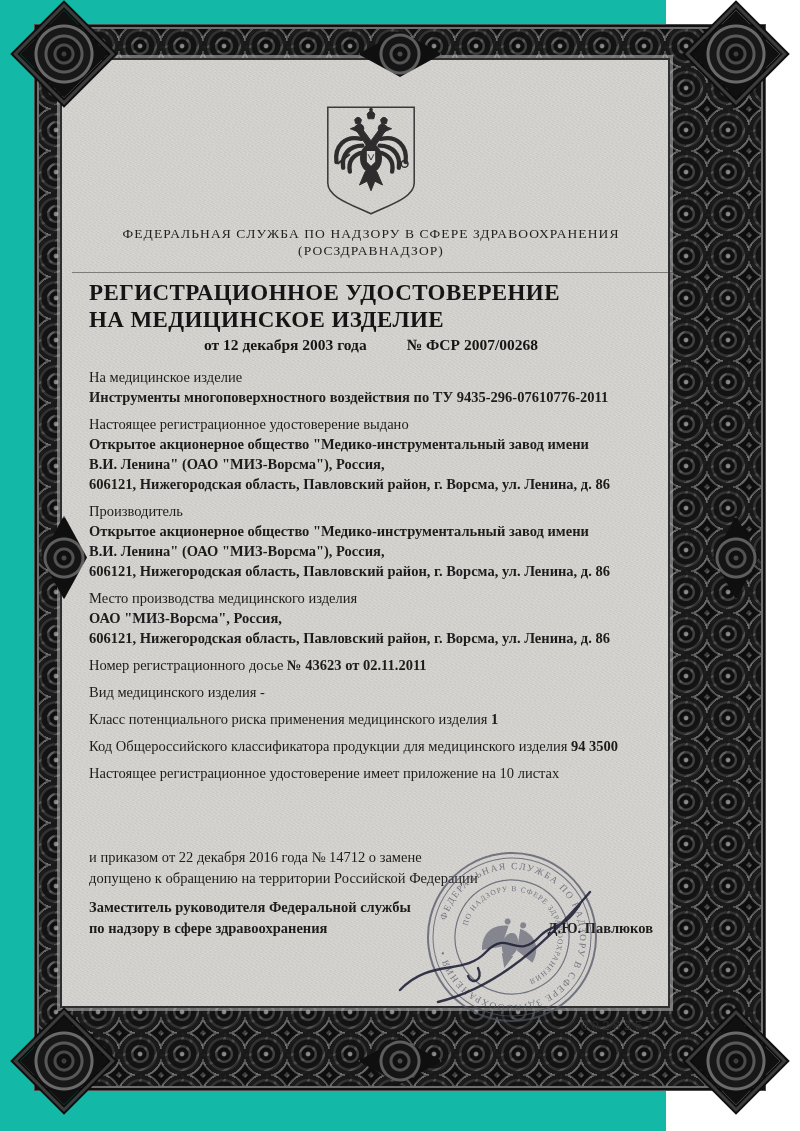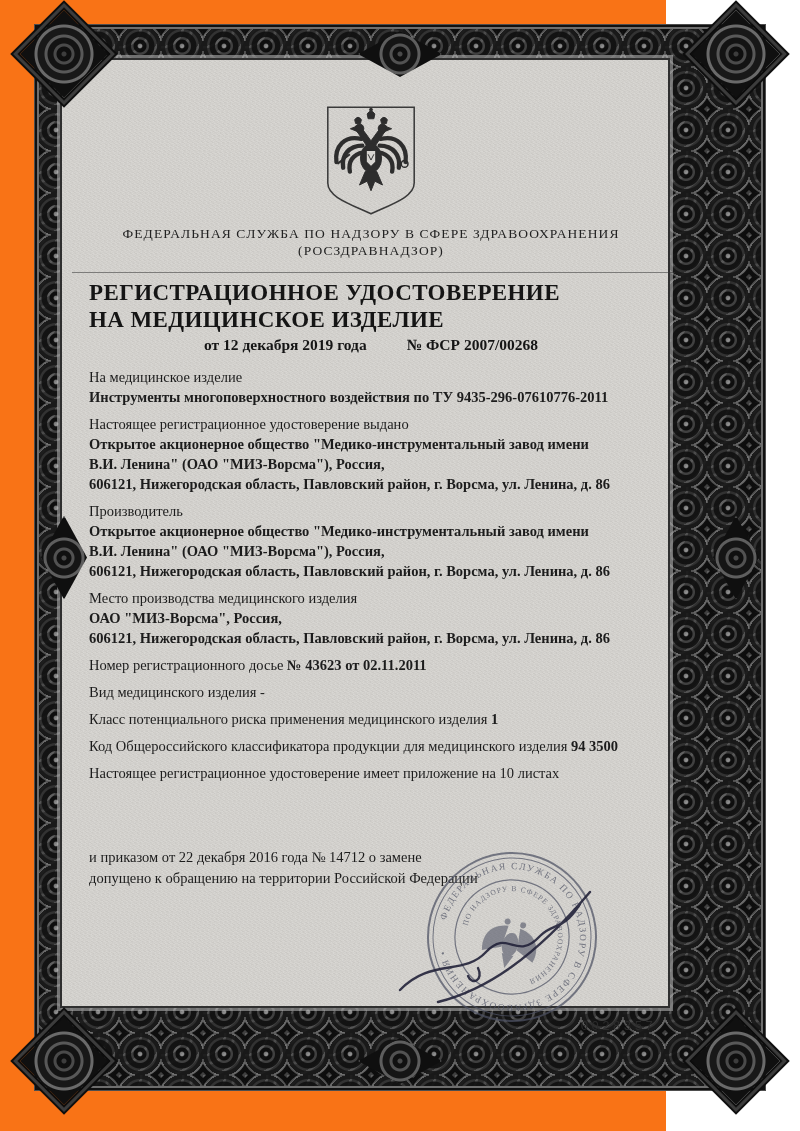--- a/index.html
+++ b/index.html
@@ -1,18 +1,18 @@
 <!DOCTYPE html>
 <html lang="ru"><head>
 <meta charset="utf-8">
 <style>
   html,body{margin:0;padding:0;}
   body{width:800px;height:1131px;background:#ffffff;overflow:hidden;
        font-family:"Liberation Serif", serif;color:#1c1c1c;}
-  .sheet{position:relative;width:666px;height:1131px;background:#f97316;}
+  .sheet{position:relative;width:666px;height:1131px;background:#14b8a6;}
 
   
   .frame{position:absolute;left:35px;top:25px;width:730px;height:1065px;
     background:
       radial-gradient(circle 6px at 21px 21px, rgba(205,205,205,.38) 2px, transparent 3px),
       repeating-radial-gradient(circle at 21px 21px, rgba(214,214,214,.30) 0 1.5px, rgba(12,12,12,.88) 2.5px 6px, rgba(184,184,184,.24) 7px 8.5px, rgba(18,18,18,.92) 9.5px 14px, rgba(146,146,146,.20) 15px 16.5px, rgba(25,25,25,.88) 17.5px 21px),
       repeating-radial-gradient(circle at 0px 0px, rgba(190,190,190,.18) 0 2px, rgba(10,10,10,.6) 3px 8px, rgba(160,160,160,.15) 9px 11px, rgba(20,20,20,.7) 12px 21px),
       #282828;
     background-size:42px 42px,42px 42px,42px 42px;
     box-shadow:0 0 0 1px #4e4e4e, inset 0 0 0 2px #101010, inset 0 0 0 4px #6e6e6e;}
@@ -114,39 +114,46 @@
       </svg>
 
       <div class="agency">ФЕДЕРАЛЬНАЯ СЛУЖБА ПО НАДЗОРУ В СФЕРЕ ЗДРАВООХРАНЕНИЯ</div>
       <div class="agency">(РОСЗДРАВНАДЗОР)</div>
 
       <hr class="divider">
 
       <div class="title">РЕГИСТРАЦИОННОЕ УДОСТОВЕРЕНИЕ</div>
       <div class="title">НА МЕДИЦИНСКОЕ ИЗДЕЛИЕ</div>
       <div class="issue-line">
-        <span>от  12 декабря 2019 года</span>
+        <span>от  12 декабря 2003 года</span>
         <span class="num">№  ФСР 2007/00268</span>
       </div>
 
       <div class="fields">
           <div class="para"><span class="lbl">На медицинское изделие</span><div class="bline">Инструменты многоповерхностного воздействия по ТУ 9435-296-07610776-2011</div></div>
           <div class="para"><span class="lbl">Настоящее регистрационное удостоверение выдано</span><div class="bline">Открытое акционерное общество "Медико-инструментальный завод имени</div><div class="bline">В.И. Ленина" (ОАО "МИЗ-Ворсма"), Россия,</div><div class="bline">606121, Нижегородская область, Павловский район, г. Ворсма, ул. Ленина, д. 86</div></div>
           <div class="para"><span class="lbl">Производитель</span><div class="bline">Открытое акционерное общество "Медико-инструментальный завод имени</div><div class="bline">В.И. Ленина" (ОАО "МИЗ-Ворсма"), Россия,</div><div class="bline">606121, Нижегородская область, Павловский район, г. Ворсма, ул. Ленина, д. 86</div></div>
           <div class="para"><span class="lbl">Место производства медицинского изделия</span><div class="bline">ОАО "МИЗ-Ворсма", Россия,</div><div class="bline">606121, Нижегородская область, Павловский район, г. Ворсма, ул. Ленина, д. 86</div></div>
           <div class="para"><span class="lbl">Номер регистрационного досье</span> <span class="val">№ 43623 от 02.11.2011</span></div>
           <div class="para"><span class="lbl">Вид медицинского изделия -</span></div>
           <div class="para"><span class="lbl">Класс потенциального риска применения медицинского изделия</span> <span class="val">1</span></div>
           <div class="para"><span class="lbl">Код Общероссийского классификатора продукции для медицинского изделия</span> <span class="val">94 3500</span></div>
           <div class="para"><span class="lbl">Настоящее регистрационное удостоверение имеет приложение на 10 листах</span></div>
         </div>
 
       <div class="footer">
         <div>и приказом от 22 декабря 2016 года № 14712 о замене</div>
         <div>допущено к обращению на территории Российской Федерации</div>
+        <div class="signer">
+          <div>Заместитель руководителя Федеральной службы</div>
+          <div class="signer-row">
+            <span>по надзору в сфере здравоохранения</span>
+            <span>Д.Ю. Павлюков</span>
+          </div>
+        </div>
       </div>
 
       <svg class="stamp" viewBox="0 0 240 190" aria-hidden="true">
         <defs>
           <path id="ringO" d="M -68 0 A 68 68 0 1 1 68 0 A 68 68 0 1 1 -68 0"></path>
           <path id="ringI" d="M -46 0 A 46 46 0 1 1 46 0 A 46 46 0 1 1 -46 0"></path>
         </defs>
         <g transform="translate(130,97) rotate(14)" fill="none" stroke="#4d5163" opacity="0.72">
           <circle r="84" stroke-width="2"></circle>
           <circle r="79" stroke-width="1"></circle>

